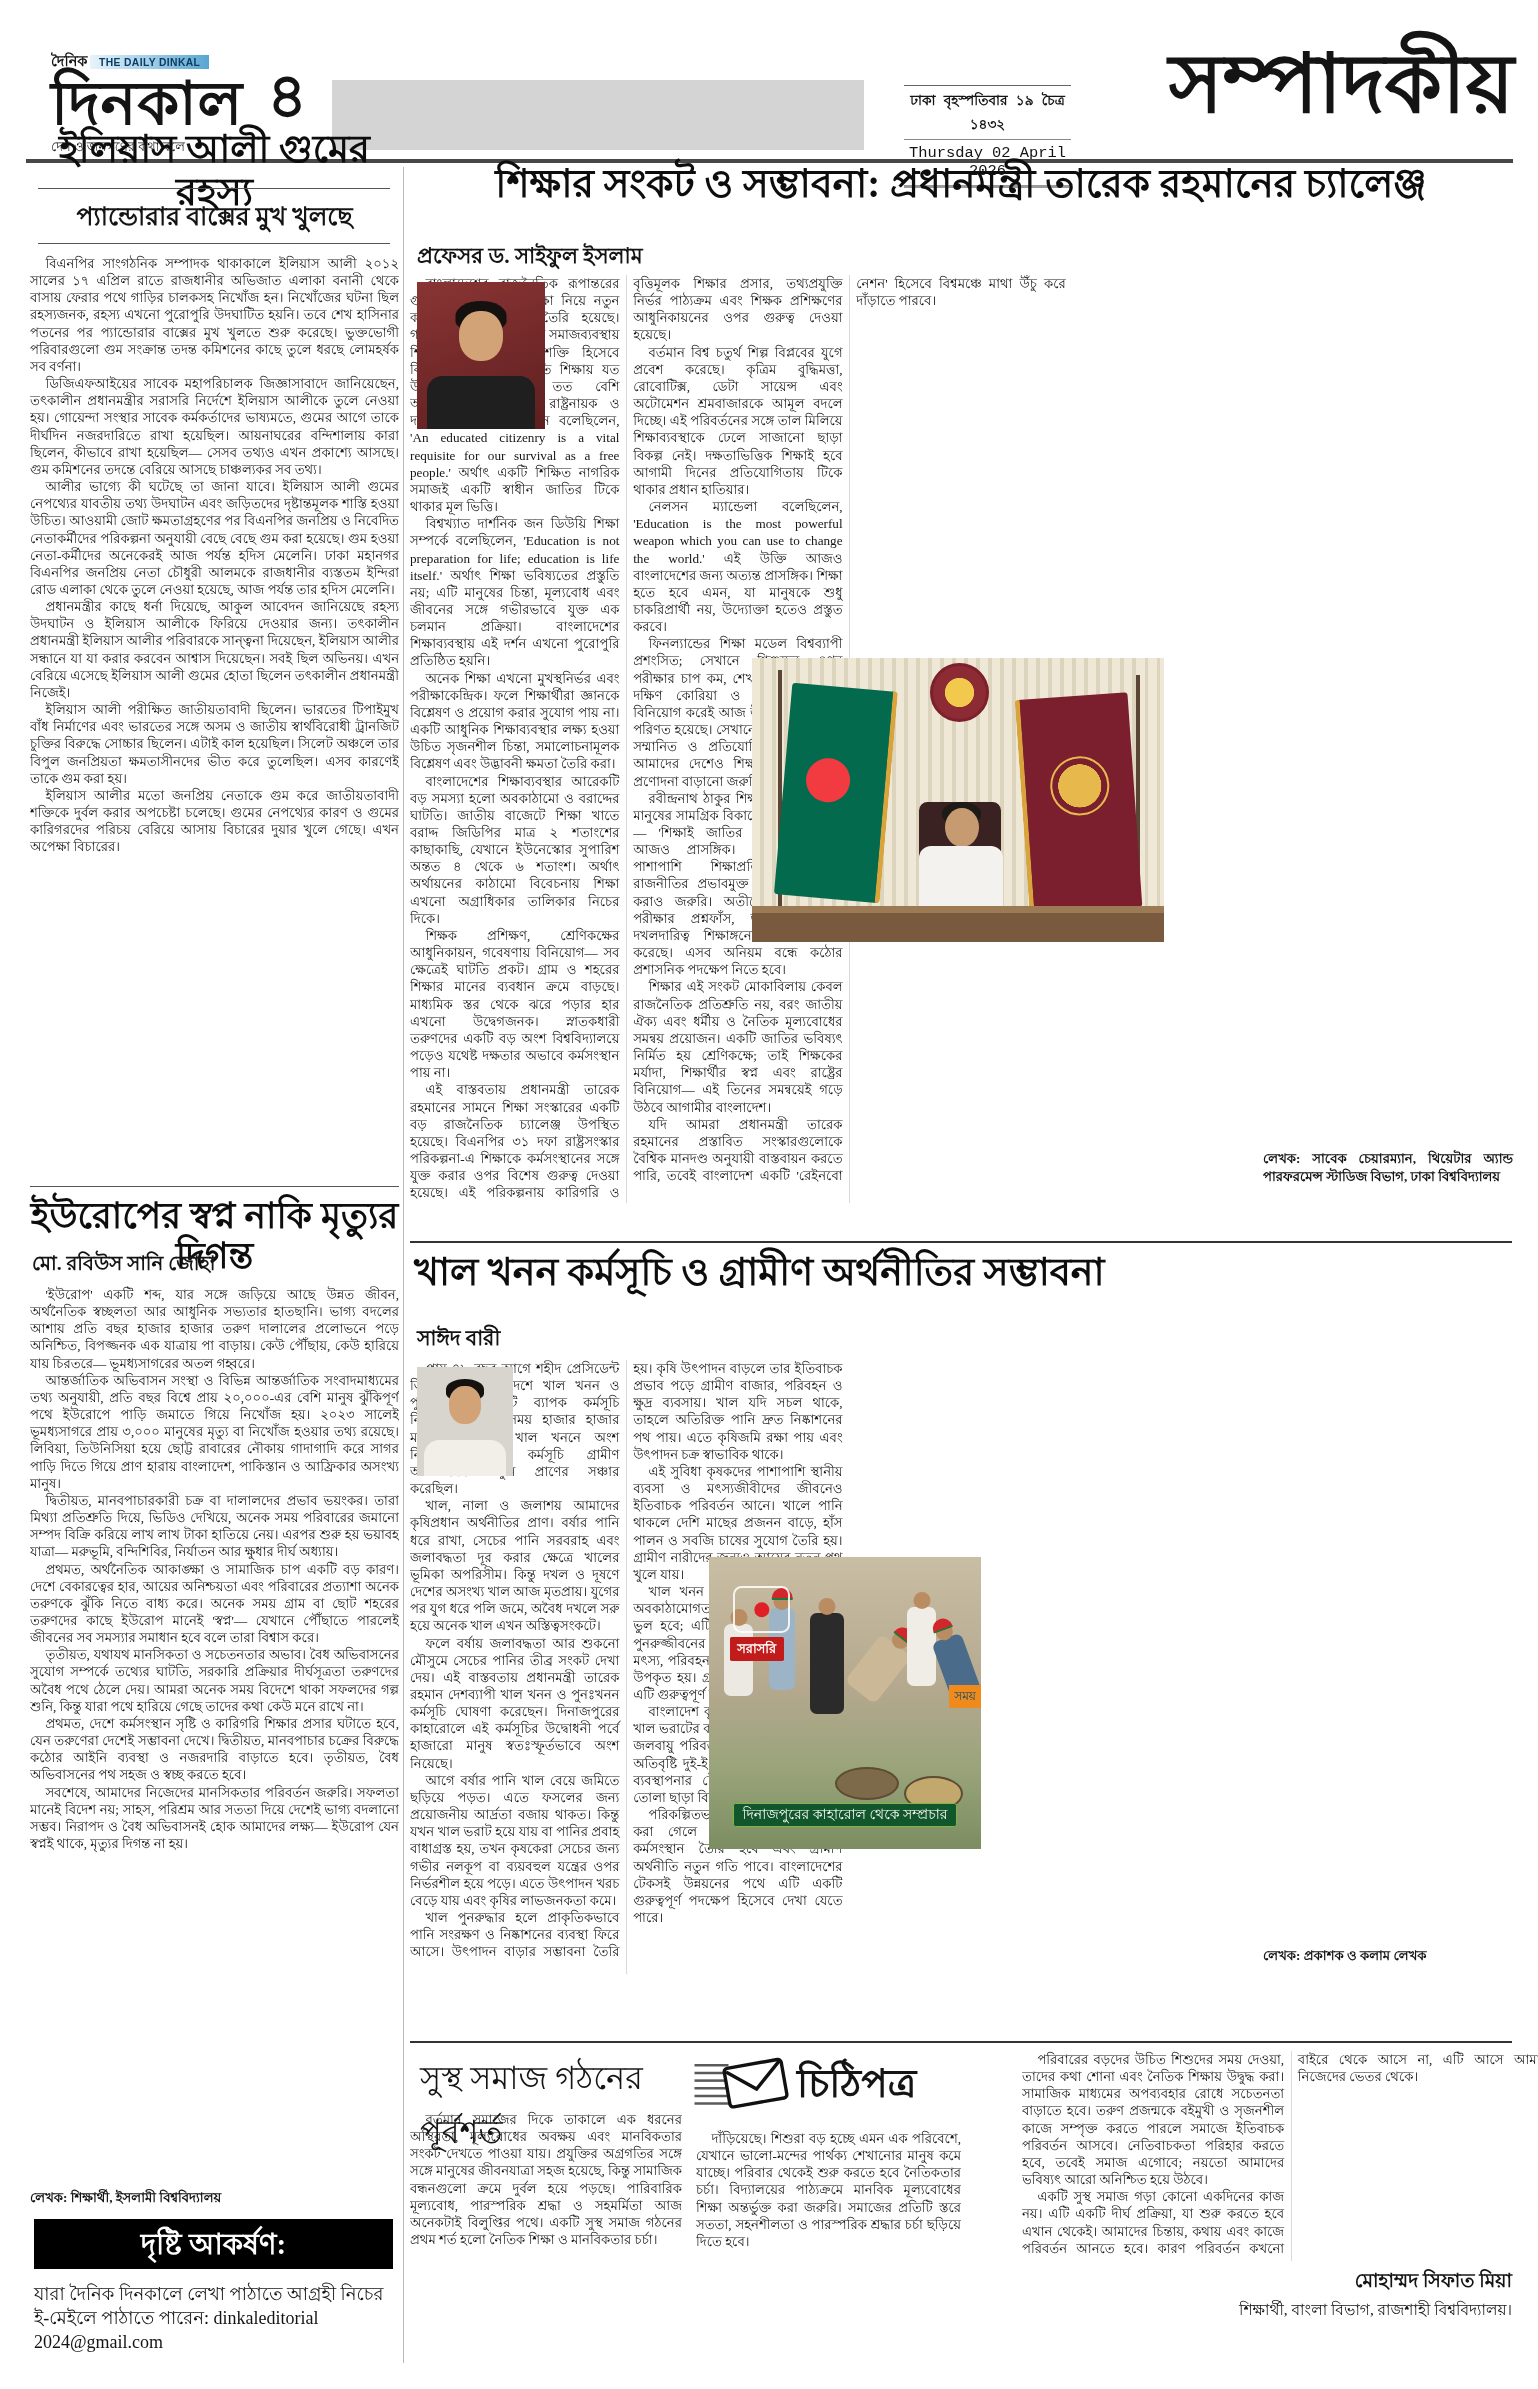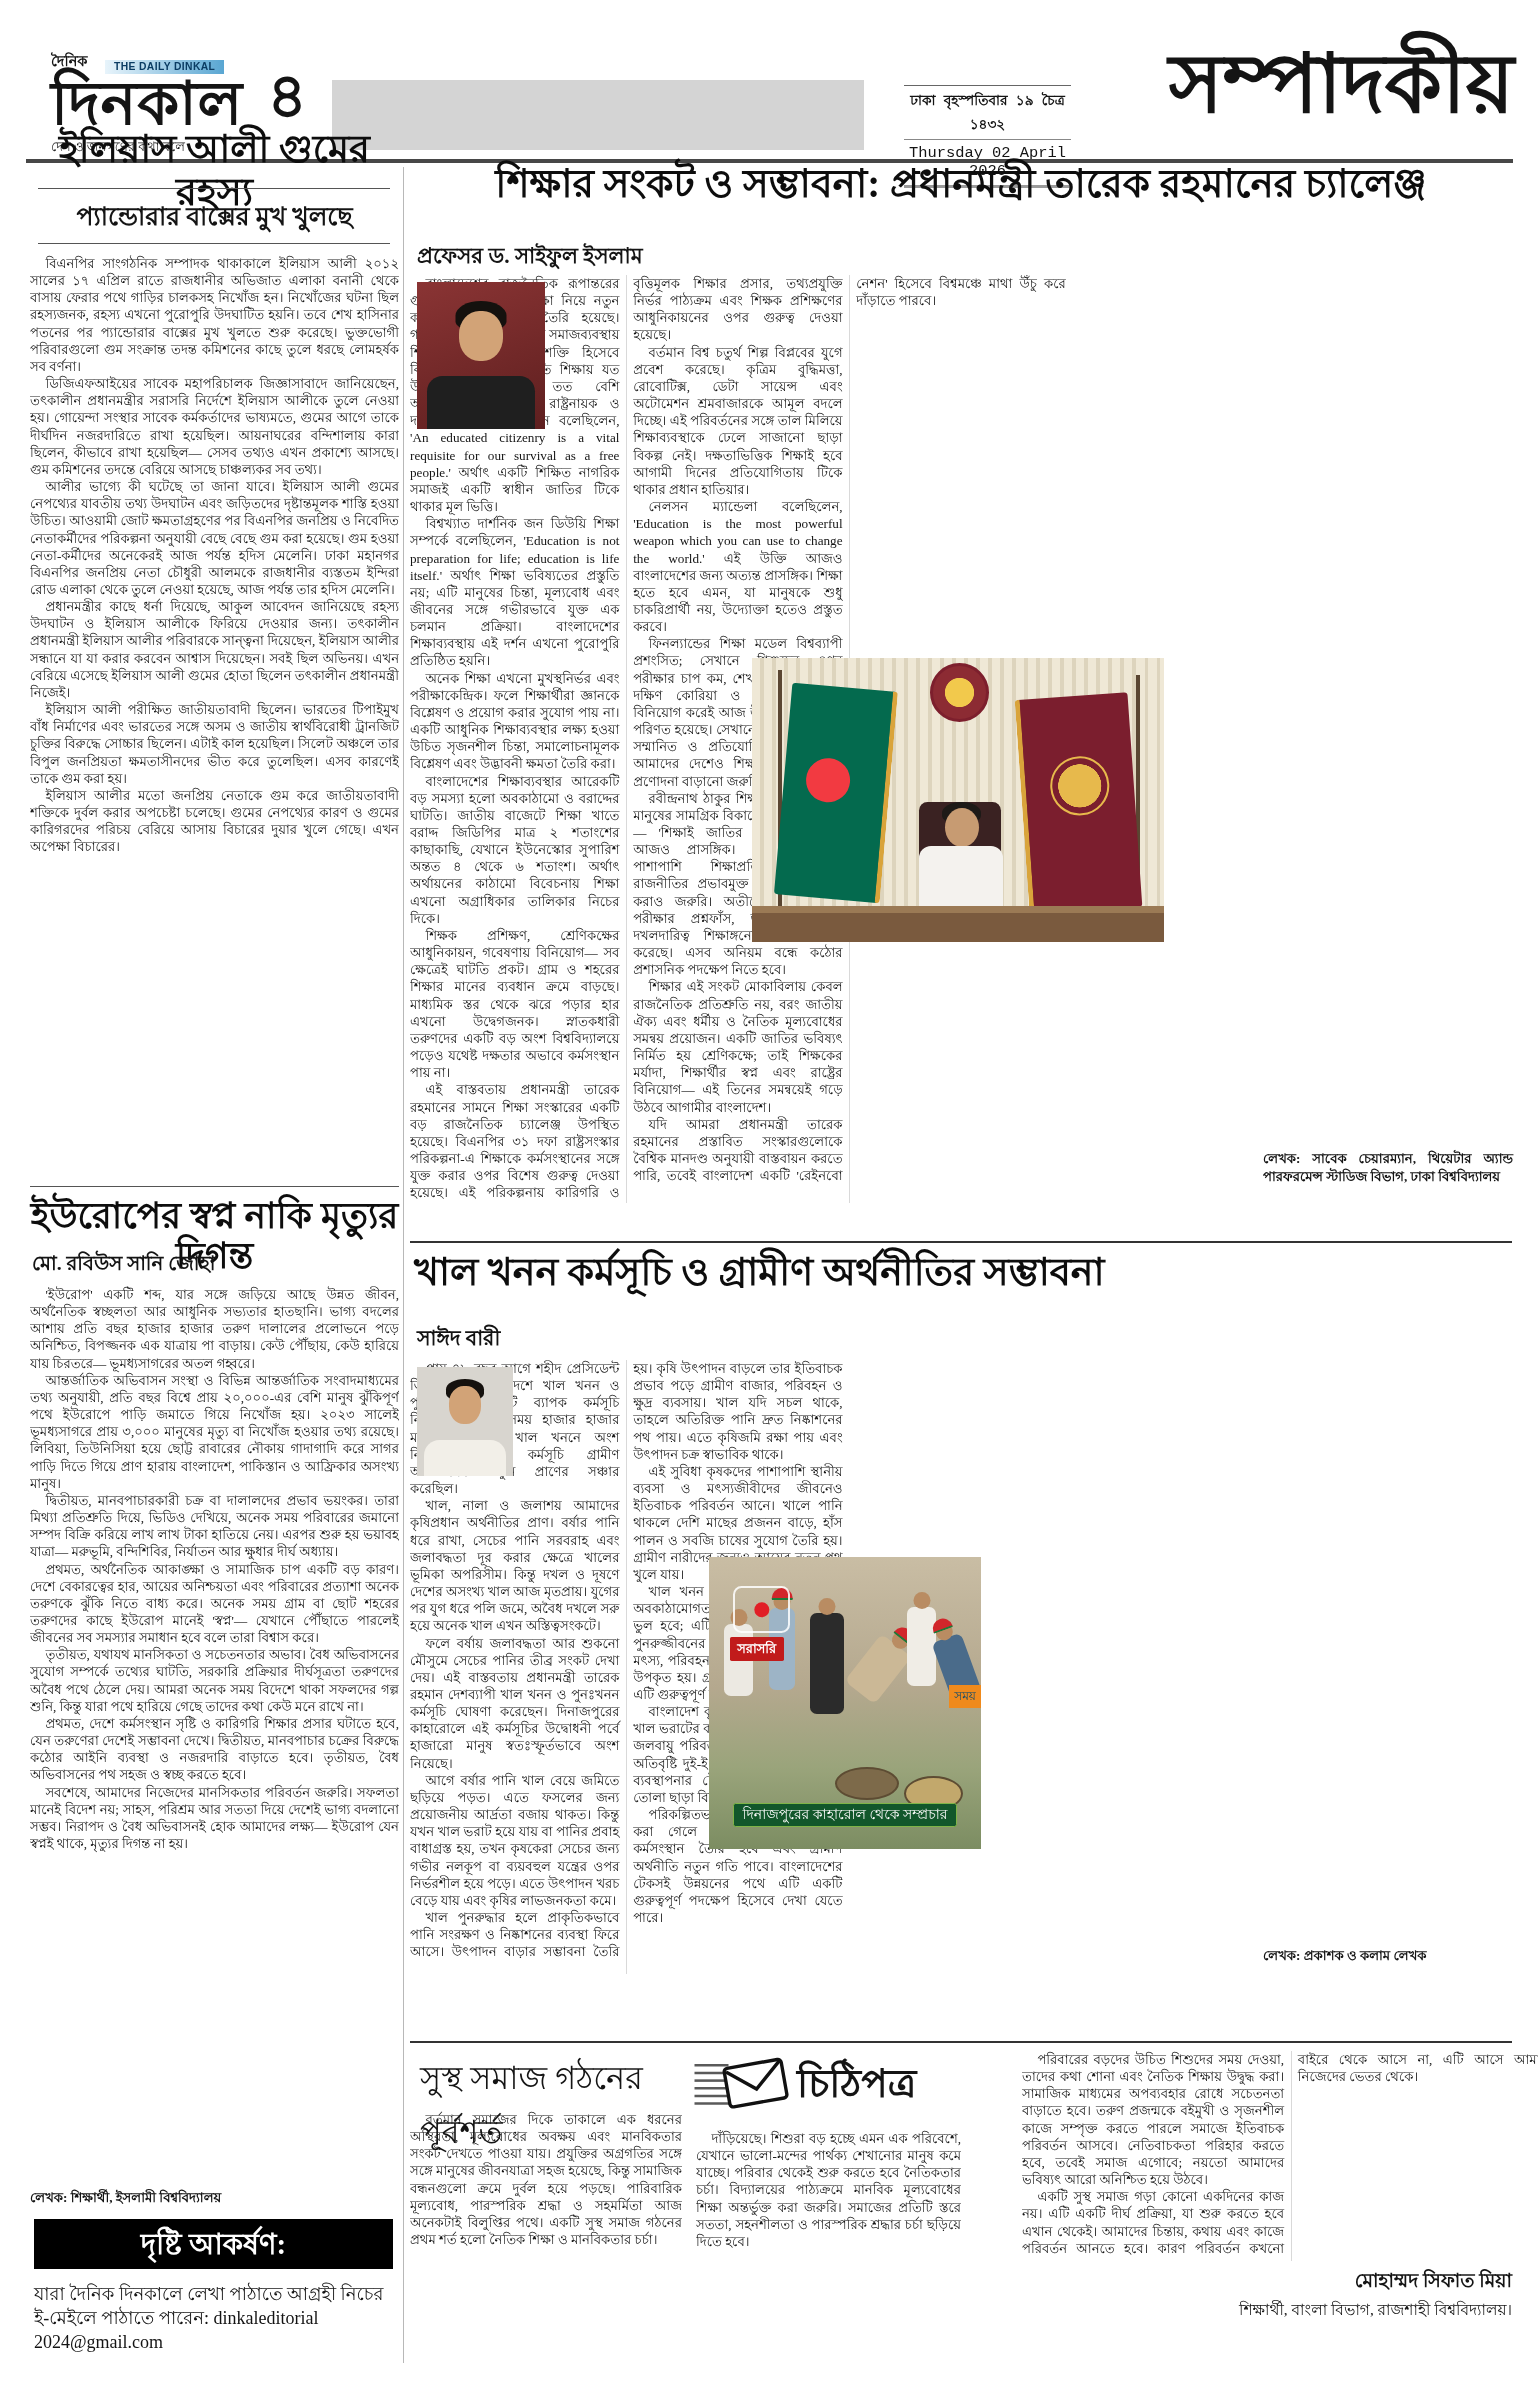--- a/index.html
+++ b/index.html
@@ -2,21 +2,21 @@
 <html style="font-size:13.7px"><head>
 <meta charset="utf-8">
 <style>
   html,body{margin:0;padding:0;background:#fff;}
   .page{position:relative;width:1538px;height:2389px;background:#ffffff;overflow:hidden;
         font-family:"Liberation Serif","DejaVu Serif",serif;color:#141414;}
   .abs{position:absolute;}
 
   
   .mast-small{font-size:14.5px;font-weight:700;}
-  .mast-strip{display:flex;align-items:flex-end;gap:18px;}
+  .mast-strip{display:flex;align-items:center;gap:3px;}
   .mast-en{background:linear-gradient(90deg,#e8f4fb,#59a6d2);color:#0b3c63;font-size:10.3px;
            font-weight:700;padding:1.7px 8.5px;font-family:"Liberation Sans",sans-serif;letter-spacing:0.4px;}
   .mast-name{font-size:60px;font-weight:800;line-height:1;letter-spacing:0.9px;}
   .mast-tag{font-size:13px;margin-top:3.4px;}
   .page-num{font-size:62px;font-weight:700;line-height:1;}
   .ad-box{background:#d4d4d4;}
   .date-block{width:167px;text-align:center;font-family:"Liberation Serif",serif;}
   .date-block .bn{font-size:13.7px;font-weight:700;padding:2.6px 0;border-top:1.7px solid #666;border-bottom:0.9px solid #888;}
   .date-block .en{font-size:15.4px;padding:3.4px 0 5.1px;}
   .date-block .bar{height:3.4px;background:#9a9a9a;}

